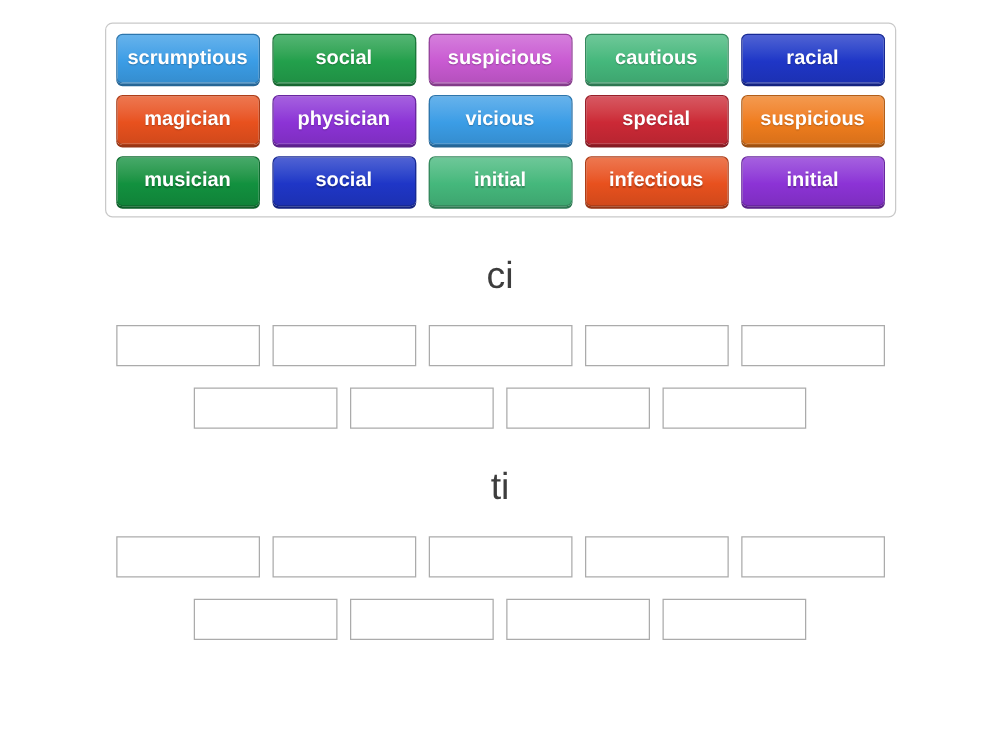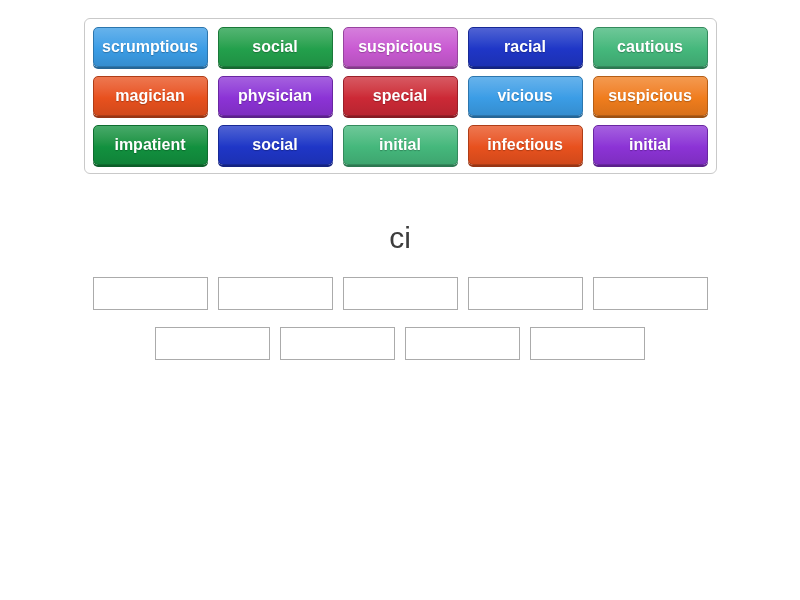--- a/index.html
+++ b/index.html
@@ -43,21 +43,21 @@
     border: 1px solid color-mix(in srgb, var(--c, #888) 75%, #000000);
     box-shadow: 0 2px 0 color-mix(in srgb, var(--c, #888) 65%, #000000);
   }
 
   
   .group-title {
     text-align: center;
     font-size: 30px;
     font-weight: normal;
     color: #3d3d3d;
-    margin-top: 47px;
+    margin-top: 30px;
     margin-bottom: 22px;
   }
   .slots-row {
     display: flex;
     justify-content: center;
     gap: 10px;
     margin-bottom: 17px;
   }
   .slot {
     width: 115px;
@@ -68,28 +68,28 @@
 </style>
 </head>
 <body>
 
 <div class="page">
 
   <div class="tray">
     <div class="tile" style="--c: #3b9de6;">scrumptious</div>
     <div class="tile" style="--c: #23a04c;">social</div>
     <div class="tile" style="--c: #c95ad2;">suspicious</div>
+    <div class="tile" style="--c: #45b87c;">cautious</div>
     <div class="tile" style="--c: #1f36c7;">racial</div>
-    <div class="tile" style="--c: #45b87c;">cautious</div>
     <div class="tile" style="--c: #e8511e;">magician</div>
     <div class="tile" style="--c: #8c33d6;">physician</div>
+    <div class="tile" style="--c: #3b9de6;">vicious</div>
     <div class="tile" style="--c: #cc2936;">special</div>
-    <div class="tile" style="--c: #3b9de6;">vicious</div>
     <div class="tile" style="--c: #f07d1d;">suspicious</div>
-    <div class="tile" style="--c: #12913f;">impatient</div>
+    <div class="tile" style="--c: #12913f;">musician</div>
     <div class="tile" style="--c: #1f36c7;">social</div>
     <div class="tile" style="--c: #45b87c;">initial</div>
     <div class="tile" style="--c: #e8511e;">infectious</div>
     <div class="tile" style="--c: #8c33d6;">initial</div>
   </div>
 
   <section class="group">
     <h2 class="group-title">ci</h2>
     <div class="slots-row">
       <div class="slot"></div>
@@ -99,14 +99,30 @@
       <div class="slot"></div>
     </div>
     <div class="slots-row">
       <div class="slot"></div>
       <div class="slot"></div>
       <div class="slot"></div>
       <div class="slot"></div>
     </div>
   </section>
 
+  <section class="group">
+    <h2 class="group-title">ti</h2>
+    <div class="slots-row">
+      <div class="slot"></div>
+      <div class="slot"></div>
+      <div class="slot"></div>
+      <div class="slot"></div>
+      <div class="slot"></div>
+    </div>
+    <div class="slots-row">
+      <div class="slot"></div>
+      <div class="slot"></div>
+      <div class="slot"></div>
+      <div class="slot"></div>
+    </div>
+  </section>
 
 </div>
 
 </body></html>

